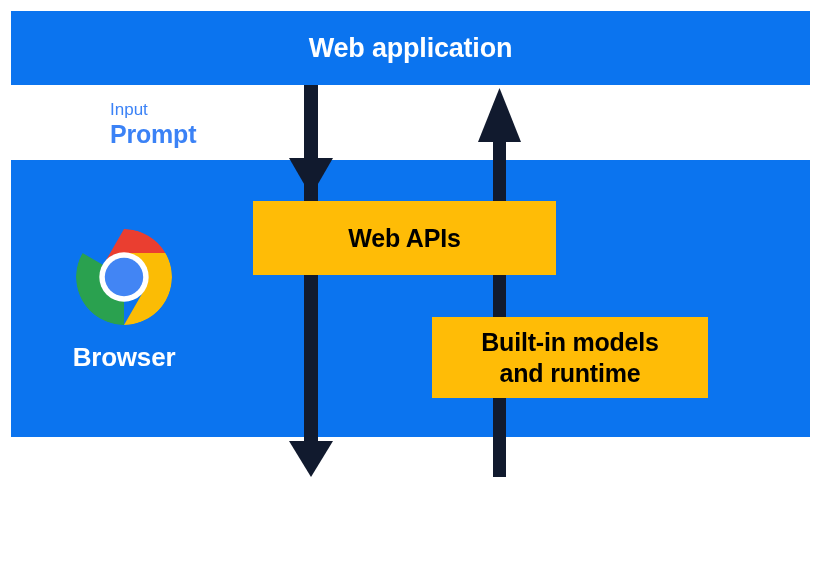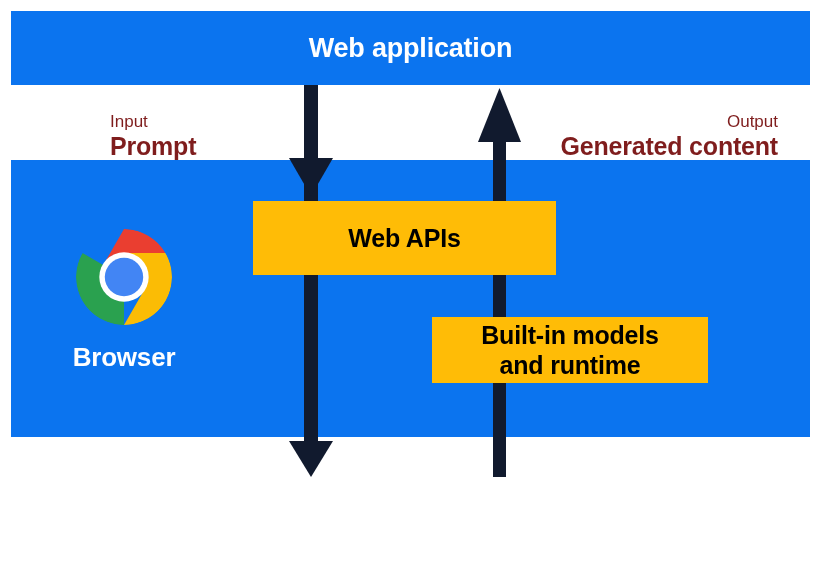--- a/index.html
+++ b/index.html
@@ -33,23 +33,22 @@
     font-size: 27px;
     font-weight: 700;
     letter-spacing: -0.2px;
     line-height: 1;
     text-align: center;
   }
 
   
   .io-label {
     position: absolute;
-    color: #7f1d1d;
+    color: #3b82f6;
     line-height: 1.18;
-    margin-top: 12px;
   }
   .io-label .small {
     display: block;
     font-size: 17px;
     font-weight: 400;
   }
   .io-label .big {
     display: block;
     font-size: 25px;
     font-weight: 700;
@@ -78,21 +77,21 @@
     font-weight: 700;
     letter-spacing: -0.2px;
   }
   #box-web-apis {
     left: 253px; top: 201px;
     width: 303px; height: 74px;
     font-size: 25px;
   }
   #box-builtin {
     left: 432px; top: 317px;
-    width: 276px; height: 66px;
+    width: 276px; height: 81px;
     font-size: 25px;
     line-height: 1.22;
   }
 
   
   #browser-cluster {
     position: absolute;
     left: 48px; top: 228px;
     width: 152px;
     display: flex;
@@ -116,24 +115,20 @@
 
   <div class="band" id="band-top">
     <span class="band-title">Web application</span>
   </div>
 
   <div class="io-label" id="io-input">
     <span class="small">Input</span>
     <span class="big">Prompt</span>
   </div>
 
-  <div class="io-label" id="io-output">
-    <span class="small">Output</span>
-    <span class="big">Generated content</span>
-  </div>
 
   <div class="band" id="band-middle"></div>
 
   <svg id="arrows" viewBox="0 0 820 566">
 
     <g>
       <rect x="304" y="85" width="14" height="375" fill="#111a2e"></rect>
       <polygon points="289,158 333,158 311,196" fill="#111a2e"></polygon>
       <polygon points="289,441 333,441 311,477" fill="#111a2e"></polygon>
     </g>

